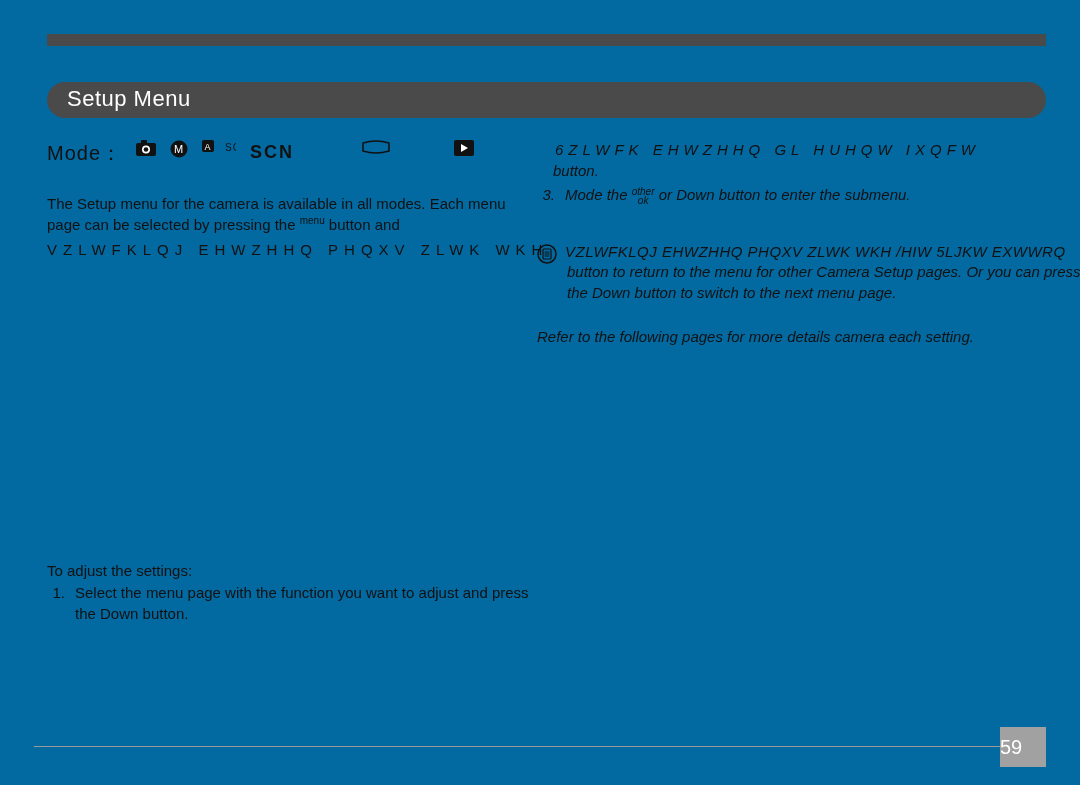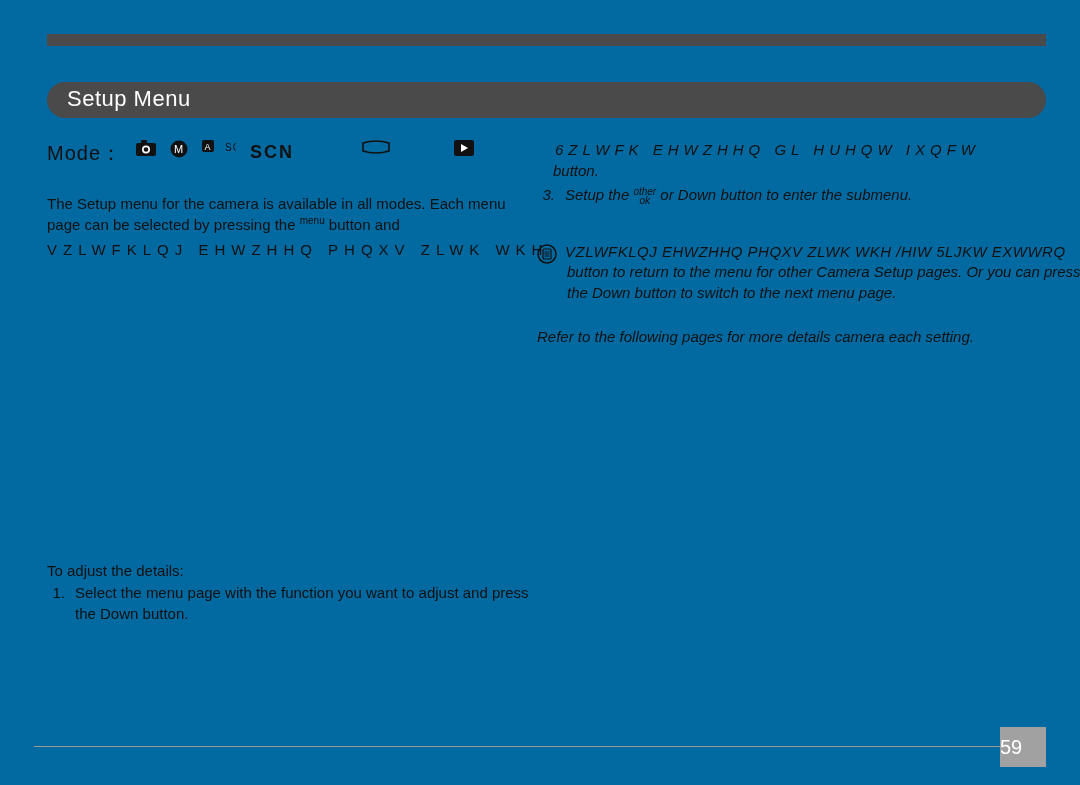--- a/index.html
+++ b/index.html
@@ -144,36 +144,36 @@
             </svg>
         </span>
       </div>
 
       <div class="para">
         <span>The Setup menu for the camera is available in all modes. Each menu page can be selected by pressing the </span><span class="menu-sup">menu</span><span> button and </span>
       </div>
       <div class="glitch">VZLWFKLQJ EHWZHHQ PHQXV ZLWK WKH /HIW   5LJKW EXWWRQ</div>
 
       <div class="steps-block">
-        <div>To adjust the details:</div>
+        <div>To adjust the settings:</div>
         <div class="step-item">
           <div class="step-num">1.</div>
           <div class="step-txt">Select the menu page with the function you want to adjust and press the Down button.</div>
         </div>
       </div>
     </div>
 
     <div class="col col-right">
       <div class="glitch2" style="margin-left:18px;">6ZLWFK EHWZHHQ GL HUHQW IXQFW</div>
       <div style="margin-left:16px;">button.</div>
 
       <div class="step-item" style="margin-top:4px;">
         <div class="step-num">3.</div>
         <div class="step-txt">
-          <span>Setup the </span><span class="funcok"><span>other</span><span>ok</span></span><span> or Down button to enter the submenu.</span>
+          <span>Mode the </span><span class="funcok"><span>other</span><span>ok</span></span><span> or Down button to enter the submenu.</span>
         </div>
       </div>
 
       <div class="note-row" style="margin-top:36px; position:relative;">
         <div class="note-icon">
           <svg width="20" height="20" viewBox="0 0 20 20">
               <circle cx="10" cy="10" r="9" fill="none" stroke="#111" stroke-width="1.5"></circle>
               <rect x="6" y="5" width="8" height="10" rx="1" fill="none" stroke="#111" stroke-width="1.2"></rect>
               <line x1="7.5" y1="8" x2="12.5" y2="8" stroke="#111" stroke-width="1"></line>
               <line x1="7.5" y1="10" x2="12.5" y2="10" stroke="#111" stroke-width="1"></line>

